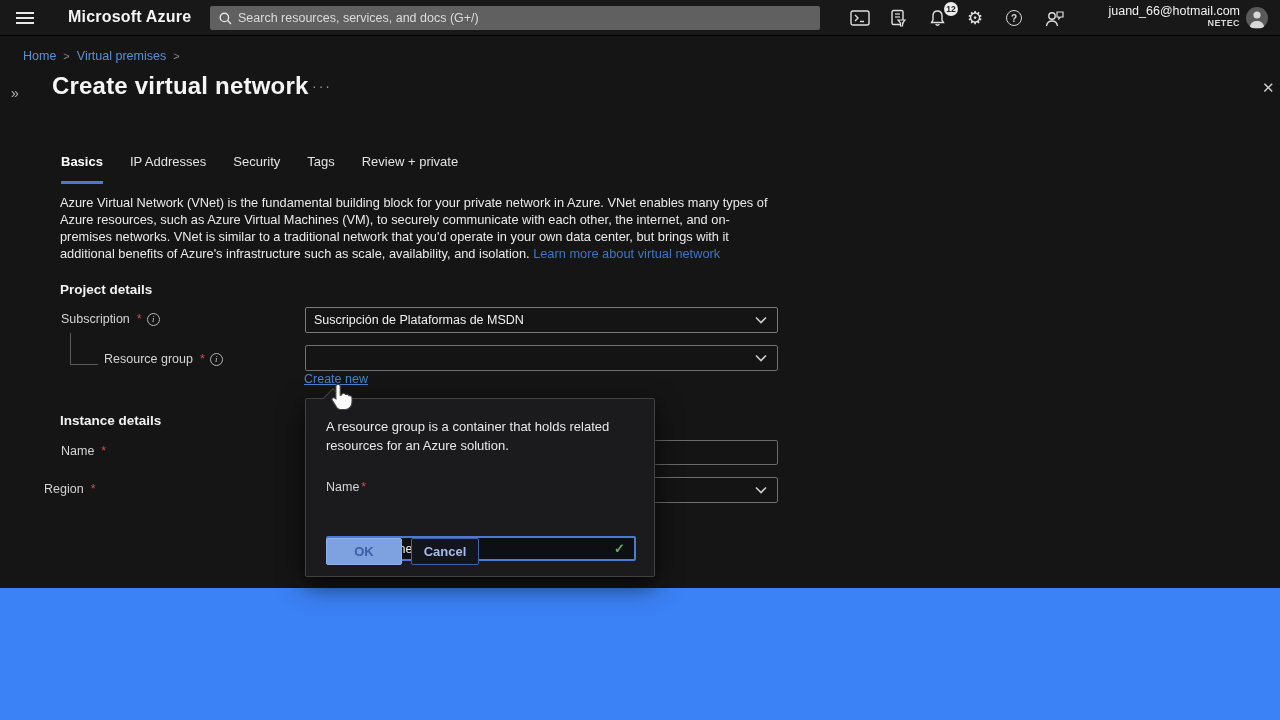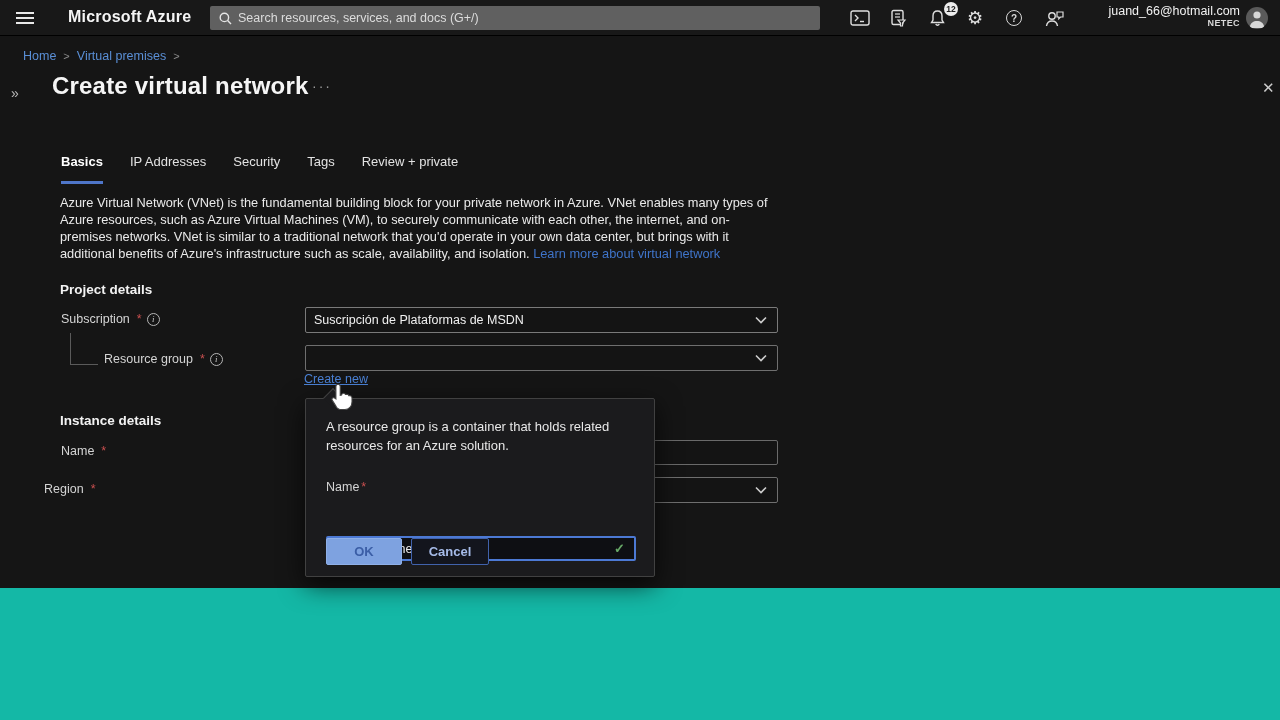--- a/index.html
+++ b/index.html
@@ -1,18 +1,18 @@
 <!DOCTYPE html>
 <html><head>
 <meta charset="utf-8">
 <style>
   * { margin:0; padding:0; box-sizing:border-box; }
   html,body { width:1280px; height:720px; background:#000; overflow:hidden;
               font-family:"Liberation Sans", sans-serif; }
-  .stage { position:relative; width:1280px; height:720px; background:#14b8a6; }
+  .stage { position:relative; width:1280px; height:720px; background:#3b82f6; }
 
   
   .topbar { position:absolute; left:0; top:0; width:1280px; height:36px;
             background:#181818; border-bottom:1px solid #000; z-index:20; }
   .hamburger { position:absolute; left:16px; top:9px; width:20px; height:18px; cursor:pointer; }
   .hamburger span { display:block; width:18px; height:2px; background:#e8e8e8; margin:3px 0; }
   .brand { position:absolute; left:68px; top:8px; font-size:16px; font-weight:bold;
            color:#f5f5f5; letter-spacing:.2px; }
   .searchbox { position:absolute; left:210px; top:6px; width:610px; height:24px;
                background:#606060; border-radius:2px; display:flex; align-items:center; }
@@ -88,21 +88,21 @@
   .popup-name-label { position:absolute; left:20px; top:81px; font-size:12.5px; color:#d4d4d4; }
   .popup-input { position:absolute; left:20px; top:101px; width:310px; height:25px;
                  background:#0e0f13; border:2px solid #4c79d4; border-radius:2px;
                  display:flex; align-items:center; padding:0 8px; cursor:text;margin-top:36px; }
   .popup-input .val { font-size:12.5px; color:#ececec; }
   .caret { display:inline-block; width:1px; height:14px; background:#fff; margin-left:1px; }
   .valid-check { position:absolute; right:9px; top:3px; color:#67a867; font-size:13px; font-weight:bold; }
   .btn-ok { position:absolute; left:20px; top:139px; width:76px; height:27px; background:#7ea2e0;
             border:1px solid #8fb0e8; border-radius:2px; color:#3b5ea6; font-size:13px;
             font-weight:bold; display:flex; align-items:center; justify-content:center; cursor:pointer; }
-  .btn-cancel { position:absolute; left:105px; top:139px; width:78px; height:27px; background:#13151d;
+  .btn-cancel { position:absolute; left:105px; top:139px; width:68px; height:27px; background:#13151d;
             border:1px solid #4162ab; border-radius:2px; color:#a6bbe8; font-size:13px;
             font-weight:bold; display:flex; align-items:center; justify-content:center; cursor:pointer; }
 
   .cursor-hand { position:absolute; left:327px; top:347px; z-index:15; pointer-events:none; }
 </style>
 </head>
 <body>
 
 <div class="stage">
 

